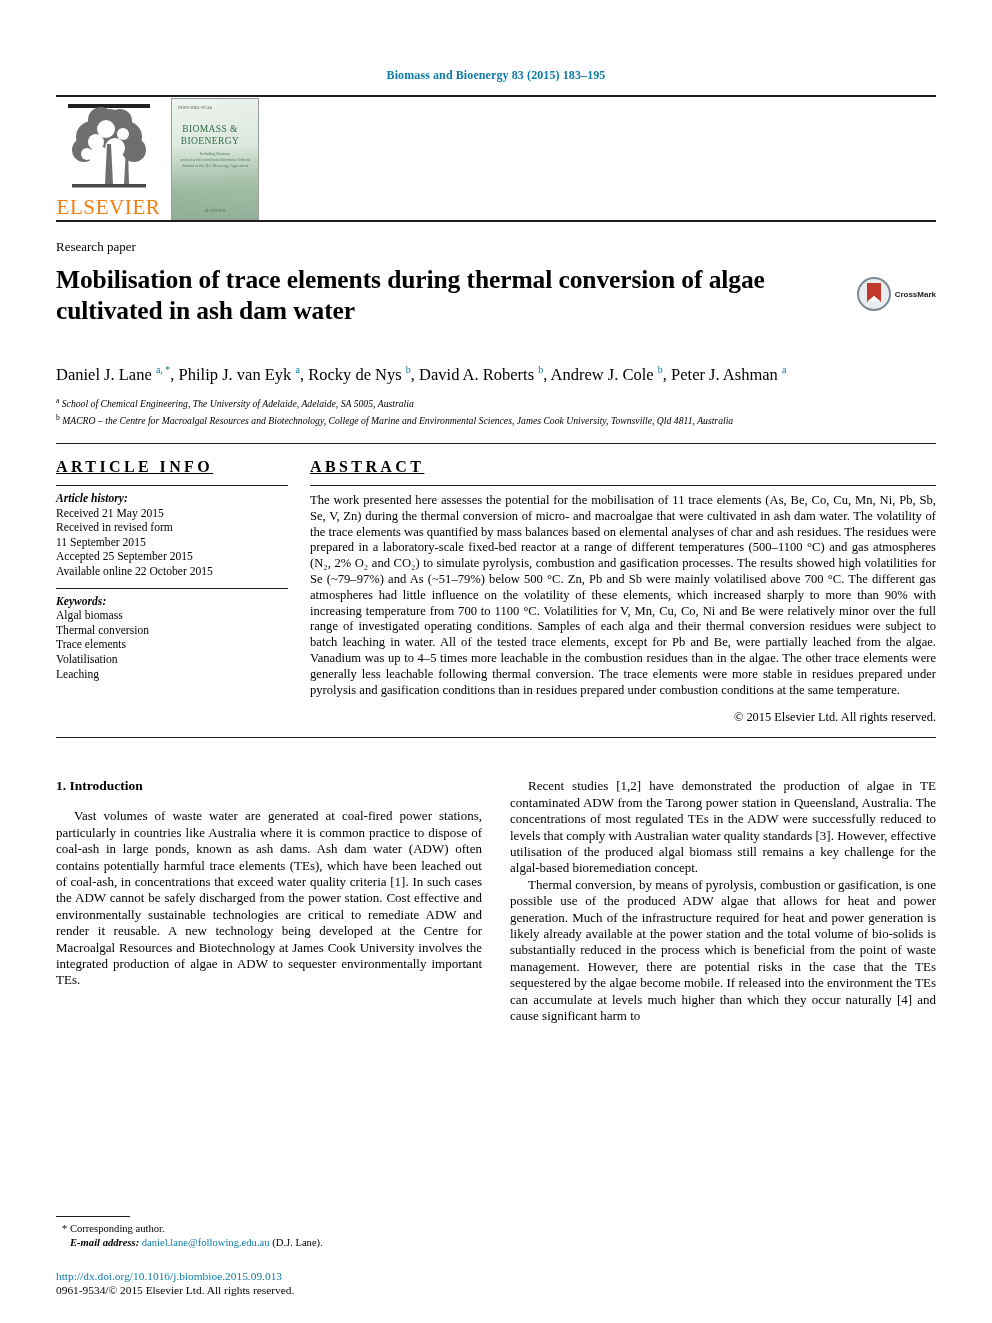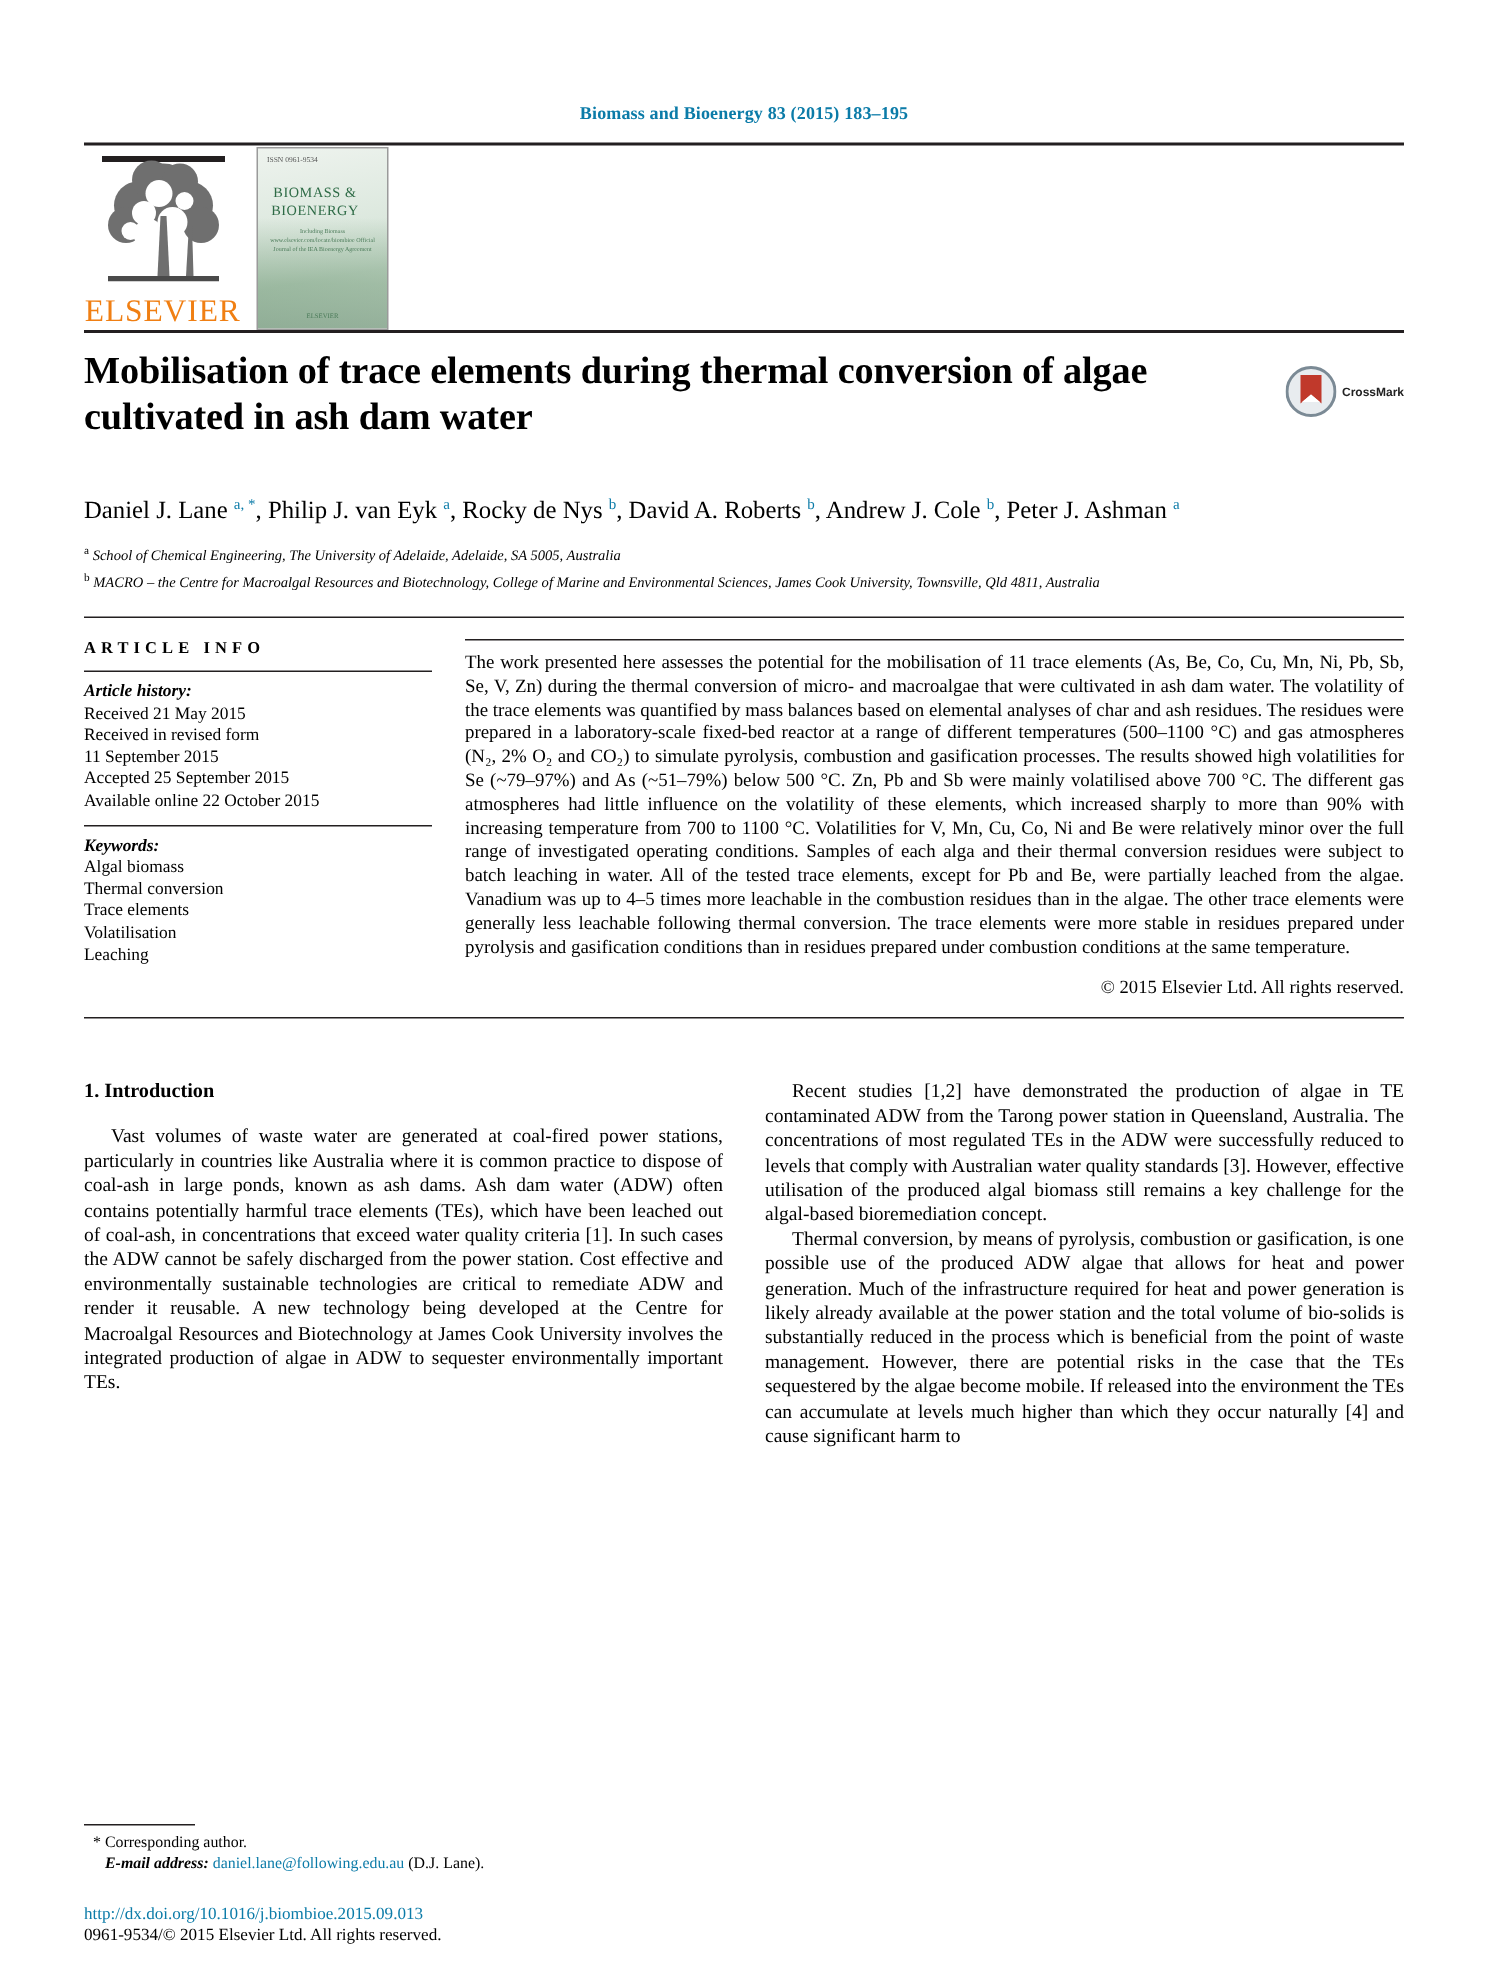--- a/index.html
+++ b/index.html
@@ -165,24 +165,25 @@
   
   .ia-rule-top { border-top: 1px solid #231f20; margin-top: 16px; }
   .ia {
     display: flex;
     margin-top: 14px;
   }
   .col-info { flex: 0 0 248px; padding-right: 16px; }
   .col-abs  { flex: 1 1 auto; padding-left: 6px; }
   .sec-head {
     font-family: "Liberation Serif", serif;
-    font-size: 11px;
+    font-size: 16px;
     font-weight: bold;
     letter-spacing: 3.4px;
     margin-bottom: 9px;
+    text-decoration: underline;
   }
   .thin-rule { border-top: 1.6px solid #231f20; }
   .info-group { font-size: 11.6px; line-height: 14.6px; padding-top: 6px; padding-bottom: 8px; }
   .info-group .lbl { font-style: italic; font-weight: bold; }
   .abs-body {
     font-size: 12.6px;
     line-height: 15.8px;
     text-align: justify;
     padding-top: 7px;
   }
@@ -280,20 +281,21 @@
       </div>
       <div class="cv-sub">Including Biomass
 www.elsevier.com/locate/biombioe
 Official Journal of the
 IEA Bioenergy Agreement</div>
       <div class="cv-foot">ELSEVIER</div>
     </div>
   </div>
   <div class="masthead-rule-bottom"></div>
 
+  <div class="doctype">Research paper</div>
 
   <div class="title-row">
     <h1 class="article-title">Mobilisation of trace elements during thermal conversion of algae cultivated in ash dam water</h1>
     <div class="crossmark">
       <svg width="34" height="34" viewBox="0 0 34 34">
         <circle cx="17" cy="17" r="16" fill="#e8ecef" stroke="#7b8a95" stroke-width="2"></circle>
         <path d="M10 6 h14 v19 l-7 -6 l-7 6 Z" fill="#c0392b"></path>
         <path d="M17 19 l6 5 h-12 Z" fill="#ffffff"></path>
       </svg>
       <span class="crossmark-word">CrossMark</span>
@@ -332,20 +334,21 @@
         <div class="lbl">Keywords:</div>
         <div>Algal biomass</div>
         <div>Thermal conversion</div>
         <div>Trace elements</div>
         <div>Volatilisation</div>
         <div>Leaching</div>
       </div>
     </div>
 
     <div class="col-abs">
+      <div class="sec-head">ABSTRACT</div>
       <div class="thin-rule"></div>
       <div class="abs-body">The work presented here assesses the potential for the mobilisation of 11 trace elements (As, Be, Co, Cu, Mn, Ni, Pb, Sb, Se, V, Zn) during the thermal conversion of micro- and macroalgae that were cultivated in ash dam water. The volatility of the trace elements was quantified by mass balances based on elemental analyses of char and ash residues. The residues were prepared in a laboratory-scale fixed-bed reactor at a range of different temperatures (500–1100 °C) and gas atmospheres (N₂, 2% O₂ and CO₂) to simulate pyrolysis, combustion and gasification processes. The results showed high volatilities for Se (~79–97%) and As (~51–79%) below 500 °C. Zn, Pb and Sb were mainly volatilised above 700 °C. The different gas atmospheres had little influence on the volatility of these elements, which increased sharply to more than 90% with increasing temperature from 700 to 1100 °C. Volatilities for V, Mn, Cu, Co, Ni and Be were relatively minor over the full range of investigated operating conditions. Samples of each alga and their thermal conversion residues were subject to batch leaching in water. All of the tested trace elements, except for Pb and Be, were partially leached from the algae. Vanadium was up to 4–5 times more leachable in the combustion residues than in the algae. The other trace elements were generally less leachable following thermal conversion. The trace elements were more stable in residues prepared under pyrolysis and gasification conditions than in residues prepared under combustion conditions at the same temperature.</div>
       <div class="abs-copy">© 2015 Elsevier Ltd. All rights reserved.</div>
     </div>
   </div>
   <div class="ia-rule-bottom"></div>
 
   <div class="body-cols">
     <div class="bcol">
       <div class="h2">1. Introduction</div>

